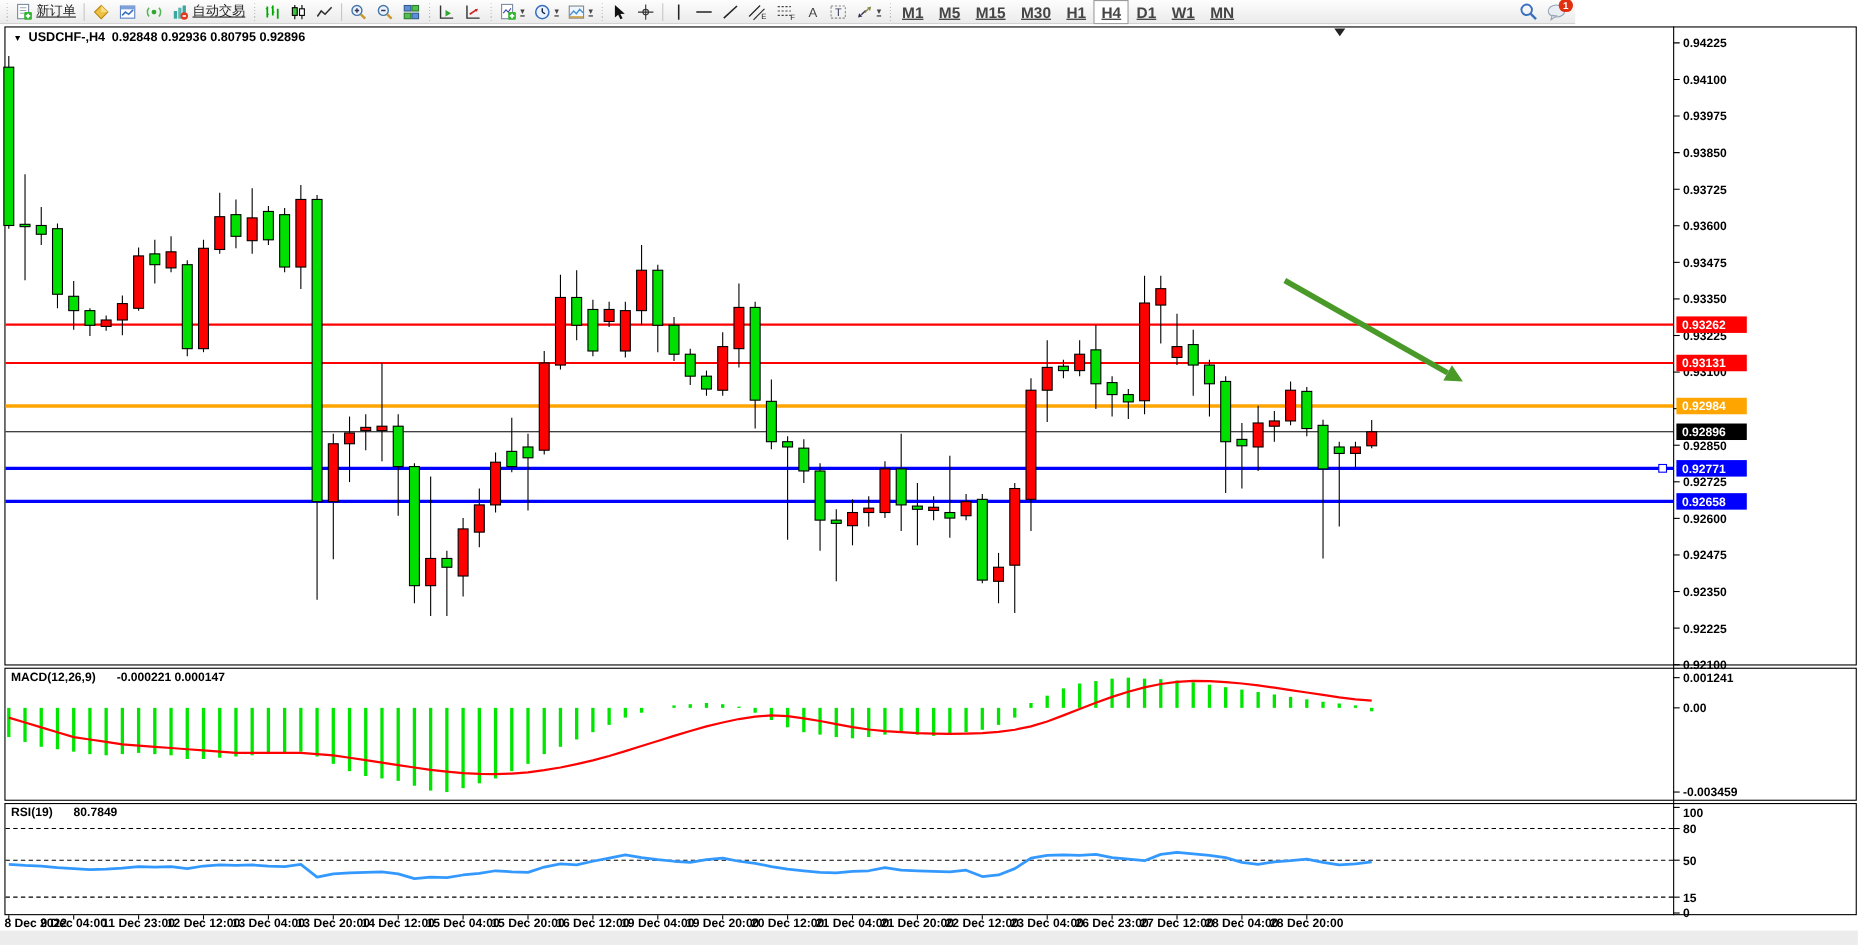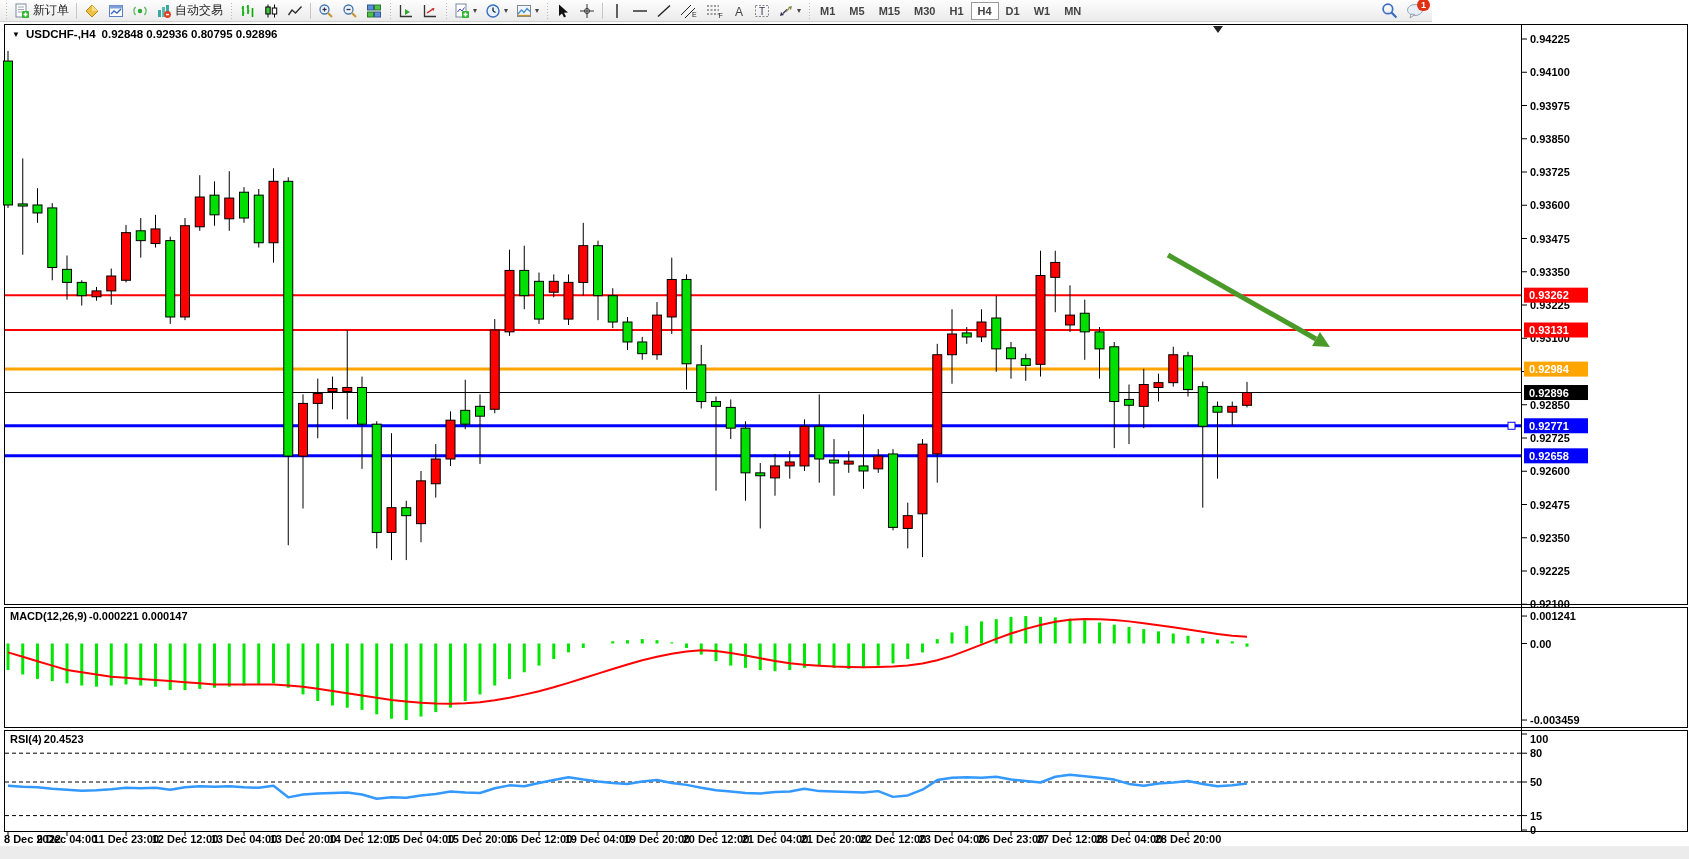--- a/index.html
+++ b/index.html
@@ -1,36 +1,36 @@
 <!DOCTYPE html>
 <html><head>
 <meta charset="utf-8">
 <style>
   html,body{margin:0;padding:0;width:1689px;height:859px;overflow:hidden;
     font-family:"Liberation Sans",sans-serif;background:#ffffff;}
   .app{position:relative;width:1689px;height:859px;}
   
   .toolbar{position:absolute;left:0;top:0;width:1432px;height:22px;
     background:linear-gradient(#fdfdfd,#ebebeb);border-bottom:1px solid #cfcfcf;
-    display:flex;align-items:center;padding:0 2px;box-sizing:border-box;font-size:12px;color:#222;}
+    display:flex;align-items:center;padding:0 2px;box-sizing:border-box;font-size:12px;color:#222;text-decoration:underline;}
   .tbtn{height:20px;display:flex;align-items:center;gap:3px;padding:0 4px;border-radius:2px;cursor:default;}
   .grip{width:4px;height:16px;margin:0 2px;
     background-image:repeating-linear-gradient(#bbb 0 1px,transparent 1px 3px);background-size:1px 100%;background-repeat:no-repeat;background-position:center;}
   .sep{width:1px;height:16px;background:#c6c6c6;margin:0 3px;}
-  .tf{font-weight:bold;font-size:11px;color:#444;padding:2px 6px;border:1px solid transparent;}
+  .tf{font-weight:bold;font-size:14px;color:#444;padding:2px 6px;border:1px solid transparent;}
   .tf.active{background:#fff;border:1px solid #9a9a9a;}
   .right-icons{margin-left:auto;display:flex;align-items:center;gap:8px;padding-right:6px;}
   .badge{position:absolute;top:-4px;right:-6px;background:#e03010;color:#fff;border-radius:8px;
     font-size:9px;font-weight:bold;padding:1px 4px;line-height:10px;}
   .chat-wrap{position:relative;}
   svg.icon{display:block;}
   
   .chart-title{position:absolute;left:12px;top:28px;font-size:11.5px;font-weight:bold;color:#000;
     display:flex;gap:6px;align-items:center;z-index:5;}
-  .ind-label{position:absolute;font-size:11px;font-weight:bold;color:#000;z-index:5;display:flex;gap:2px;}
+  .ind-label{position:absolute;font-size:11px;font-weight:bold;color:#000;z-index:5;display:flex;gap:19px;}
   #plot{position:absolute;left:0;top:22px;}
 </style>
 </head>
 <body>
 
 <div class="app">
 
   <div class="toolbar">
     <div class="grip"></div>
     <div class="tbtn">
@@ -645,16 +645,16 @@
   <div class="chart-title">
     <span style="font-size:8px;">▼</span>
     <span>USDCHF-,H4</span>
     <span>0.92848 0.92936 0.80795 0.92896</span>
   </div>
   <div class="ind-label" style="left:10px;top:610px;">
     <span>MACD(12,26,9)</span>
     <span>-0.000221 0.000147</span>
   </div>
   <div class="ind-label" style="left:10px;top:733px;">
-    <span>RSI(4)</span>
-    <span>20.4523</span>
+    <span>RSI(19)</span>
+    <span>80.7849</span>
   </div>
 </div>
 
 </body></html>

